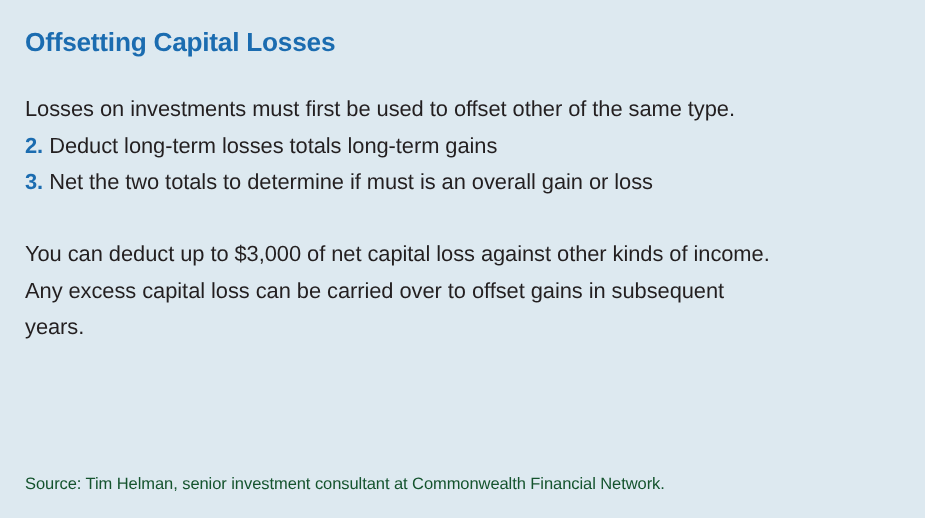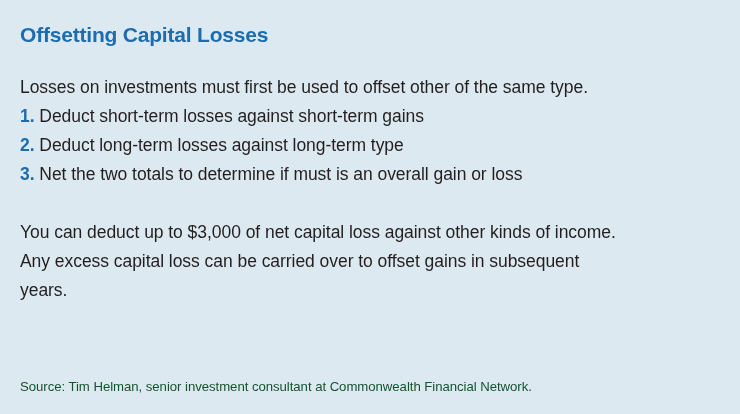--- a/index.html
+++ b/index.html
@@ -88,26 +88,22 @@
 <div class="callout-card">
 
   <h1 class="callout-title">Offsetting Capital Losses</h1>
 
   <div class="body-text">
     <p class="intro-paragraph">Losses on investments must first be used to offset other of the same type.</p>
   </div>
 
   <ol class="steps-list">
     <li class="step-item">
-      <span class="step-number">1.</span>
-      <span class="step-text">Deduct short-term losses against short-term gains</span>
-    </li>
-    <li class="step-item">
       <span class="step-number">2.</span>
-      <span class="step-text">Deduct long-term losses against long-term type</span>
+      <span class="step-text">Deduct long-term losses totals long-term gains</span>
     </li>
     <li class="step-item">
       <span class="step-number">3.</span>
       <span class="step-text">Net the two totals to determine if must is an overall gain or loss</span>
     </li>
   </ol>
 
   <p class="body-text deduction-paragraph">You can deduct up to $3,000 of net capital loss against other kinds of income. Any excess capital loss can be carried over to offset gains in subsequent years.</p>
 
   <p class="source-note">Source: Tim Helman, senior investment consultant at Commonwealth Financial Network.</p>

